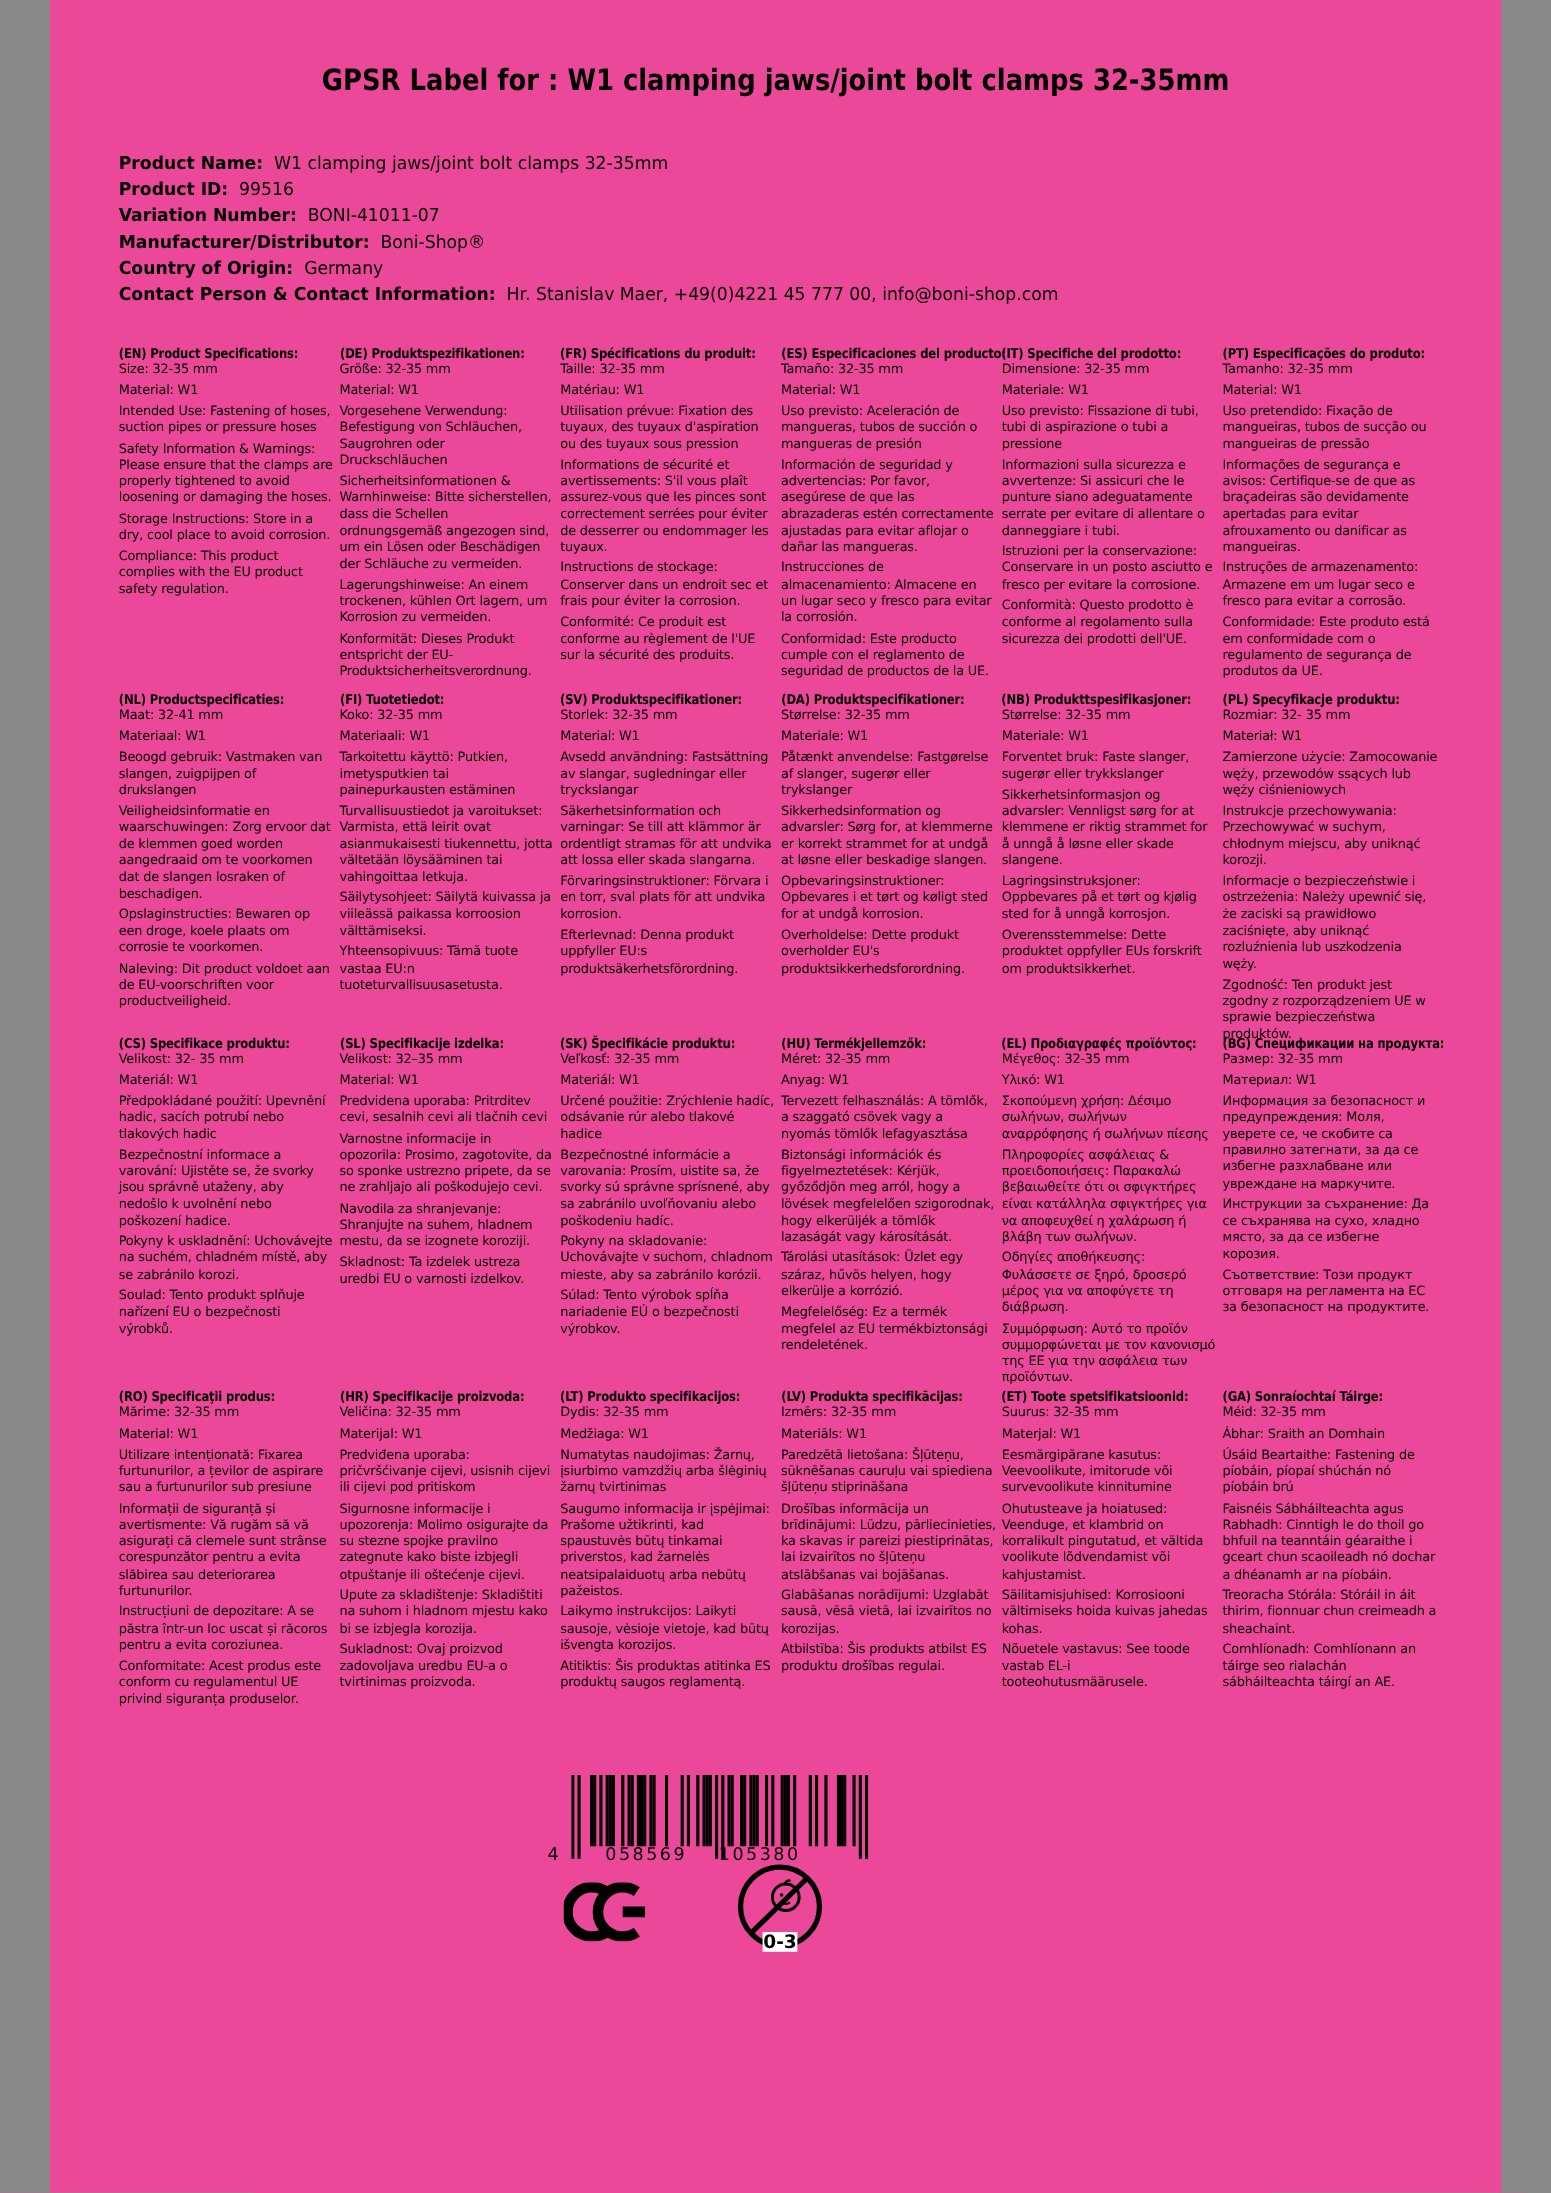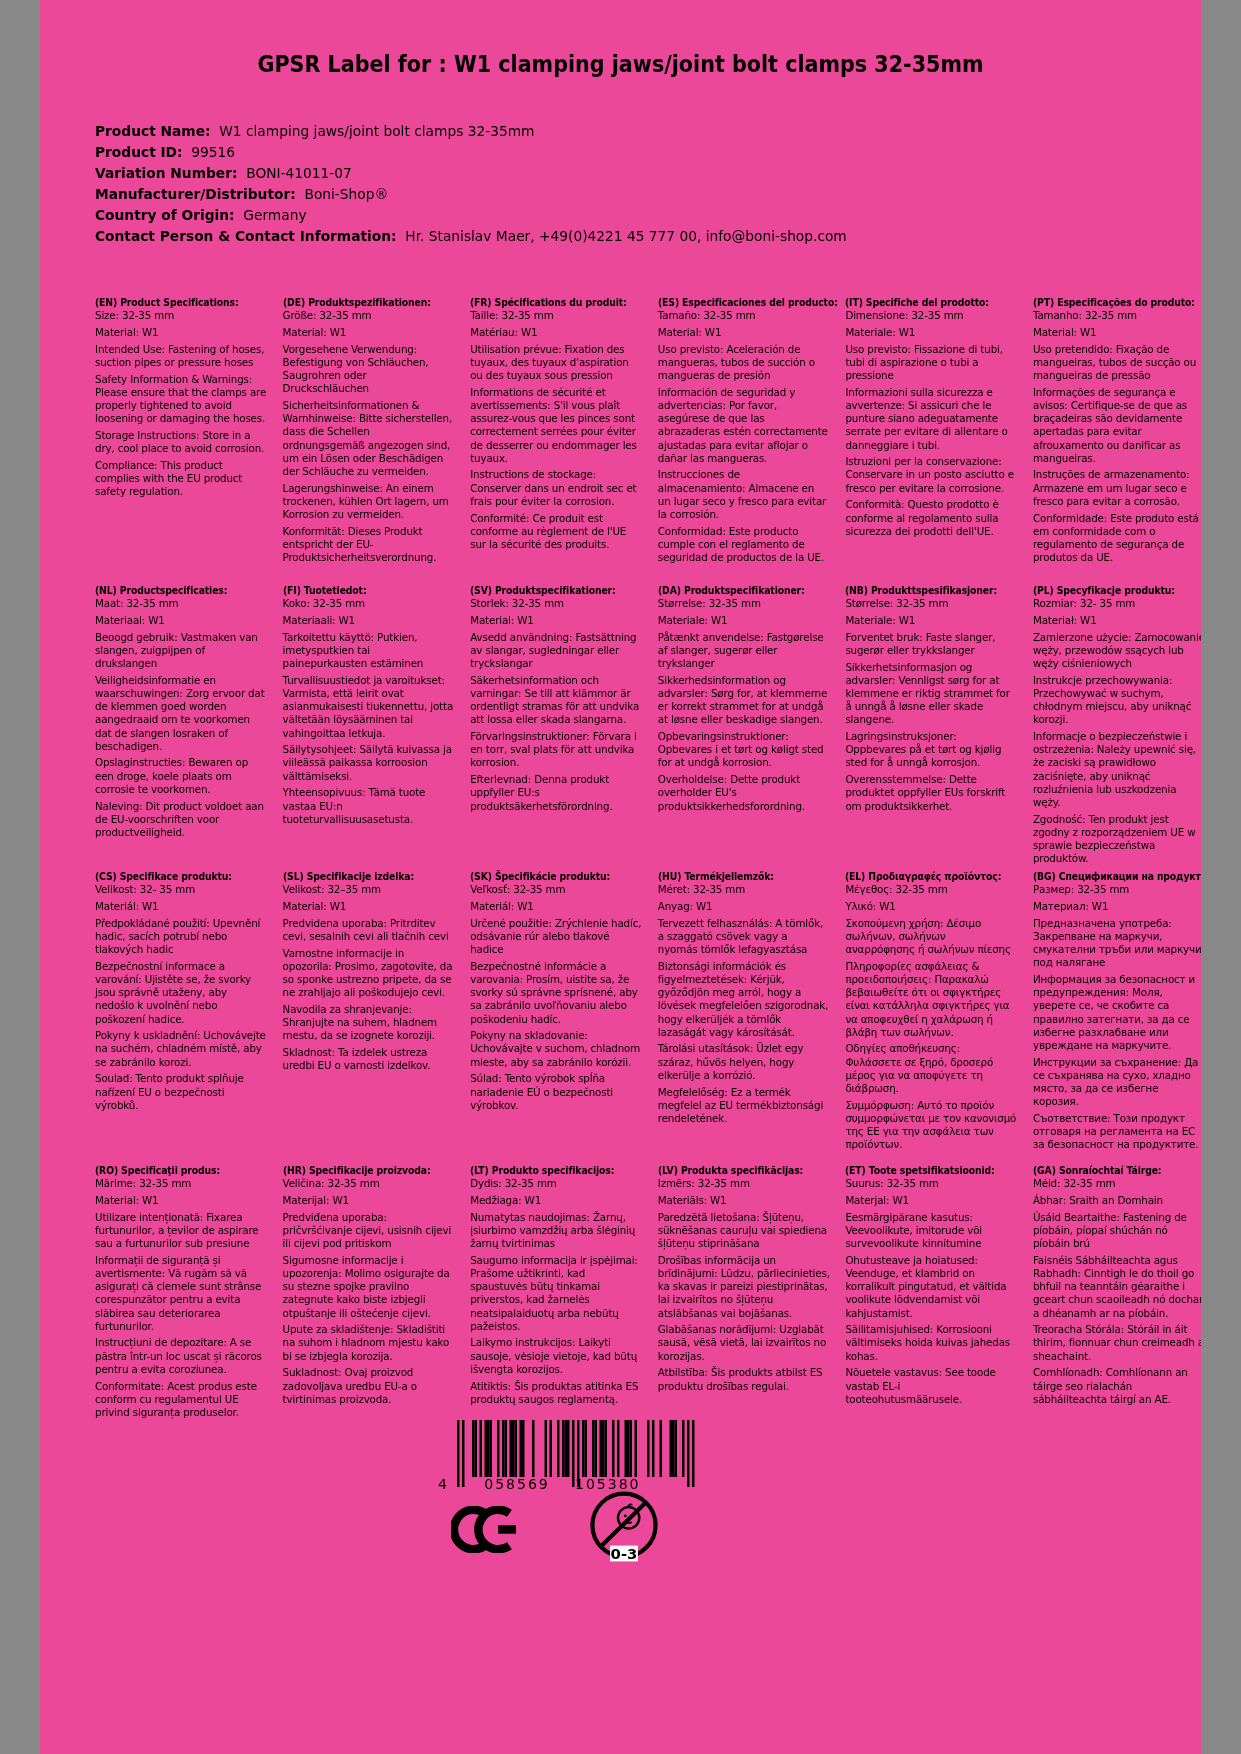--- a/index.html
+++ b/index.html
@@ -16,25 +16,24 @@
     white-space:nowrap;
   }
   .product-info {
     position:absolute; left:55px; top:121px;
     font-size:14.2px; line-height:21px;
     transform:scaleX(0.97); transform-origin:0 0;
   }
   .info-row { white-space:nowrap; }
   .info-label { font-weight:bold; margin-right:9px; }
   .specs-grid {
-    position:absolute; left:55px; top:296px;
+    position:absolute; left:55px; top:276px;
     display:grid;
     grid-template-columns:repeat(6,176.6px);
     grid-template-rows:277px 275px 283px auto;
-    gap:11px;
   }
   .spec-block { width:172px; font-size:10.3px; line-height:13.2px; letter-spacing:-0.15px; }
   .spec-heading {
     font-weight:bold; font-size:10.8px; white-space:nowrap;
     transform:scaleX(0.86); transform-origin:0 0;
   }
   .spec-para { margin-bottom:3.5px; overflow-wrap:break-word; }
   .footer { position:absolute; left:385px; top:1420px; width:310px; height:170px; }
   .barcode { position:absolute; left:32px; top:0; width:238px; height:76px; }
   .barcode svg { display:block; }
@@ -114,21 +113,21 @@
         <div class="spec-heading">(PT) Especificações do produto:</div>
         <div class="spec-para">Tamanho: 32-35 mm</div>
         <div class="spec-para">Material: W1</div>
         <div class="spec-para">Uso pretendido: Fixação de mangueiras, tubos de sucção ou mangueiras de pressão</div>
         <div class="spec-para">Informações de segurança e avisos: Certifique-se de que as braçadeiras são devidamente apertadas para evitar afrouxamento ou danificar as mangueiras.</div>
         <div class="spec-para">Instruções de armazenamento: Armazene em um lugar seco e fresco para evitar a corrosão.</div>
         <div class="spec-para">Conformidade: Este produto está em conformidade com o regulamento de segurança de produtos da UE.</div>
       </div>
       <div class="spec-block">
         <div class="spec-heading">(NL) Productspecificaties:</div>
-        <div class="spec-para">Maat: 32-35 mm</div>
+        <div class="spec-para">Maat: 32-41 mm</div>
         <div class="spec-para">Materiaal: W1</div>
         <div class="spec-para">Beoogd gebruik: Vastmaken van slangen, zuigpijpen of drukslangen</div>
         <div class="spec-para">Veiligheidsinformatie en waarschuwingen: Zorg ervoor dat de klemmen goed worden aangedraaid om te voorkomen dat de slangen losraken of beschadigen.</div>
         <div class="spec-para">Opslaginstructies: Bewaren op een droge, koele plaats om corrosie te voorkomen.</div>
         <div class="spec-para">Naleving: Dit product voldoet aan de EU-voorschriften voor productveiligheid.</div>
       </div>
       <div class="spec-block">
         <div class="spec-heading">(FI) Tuotetiedot:</div>
         <div class="spec-para">Koko: 32-35 mm</div>
         <div class="spec-para">Materiaali: W1</div>
@@ -215,21 +214,20 @@
         <div class="spec-para">Υλικό: W1</div>
         <div class="spec-para">Σκοπούμενη χρήση: Δέσιμο σωλήνων, σωλήνων αναρρόφησης ή σωλήνων πίεσης</div>
         <div class="spec-para">Πληροφορίες ασφάλειας &amp; προειδοποιήσεις: Παρακαλώ βεβαιωθείτε ότι οι σφιγκτήρες είναι κατάλληλα σφιγκτήρες για να αποφευχθεί η χαλάρωση ή βλάβη των σωλήνων.</div>
         <div class="spec-para">Οδηγίες αποθήκευσης: Φυλάσσετε σε ξηρό, δροσερό μέρος για να αποφύγετε τη διάβρωση.</div>
         <div class="spec-para">Συμμόρφωση: Αυτό το προϊόν συμμορφώνεται με τον κανονισμό της ΕΕ για την ασφάλεια των προϊόντων.</div>
       </div>
       <div class="spec-block">
         <div class="spec-heading">(BG) Спецификации на продукта:</div>
         <div class="spec-para">Размер: 32-35 mm</div>
         <div class="spec-para">Материал: W1</div>
-        <div class="spec-para">Предназначена употреба: Закрепване на маркучи, смукателни тръби или маркучи под налягане</div>
         <div class="spec-para">Информация за безопасност и предупреждения: Моля, уверете се, че скобите са правилно затегнати, за да се избегне разхлабване или увреждане на маркучите.</div>
         <div class="spec-para">Инструкции за съхранение: Да се съхранява на сухо, хладно място, за да се избегне корозия.</div>
         <div class="spec-para">Съответствие: Този продукт отговаря на регламента на ЕС за безопасност на продуктите.</div>
       </div>
       <div class="spec-block">
         <div class="spec-heading">(RO) Specificaţii produs:</div>
         <div class="spec-para">Mărime: 32-35 mm</div>
         <div class="spec-para">Material: W1</div>
         <div class="spec-para">Utilizare intenționată: Fixarea furtunurilor, a țevilor de aspirare sau a furtunurilor sub presiune</div>
         <div class="spec-para">Informații de siguranță și avertismente: Vă rugăm să vă asigurați că clemele sunt strânse corespunzător pentru a evita slăbirea sau deteriorarea furtunurilor.</div>

